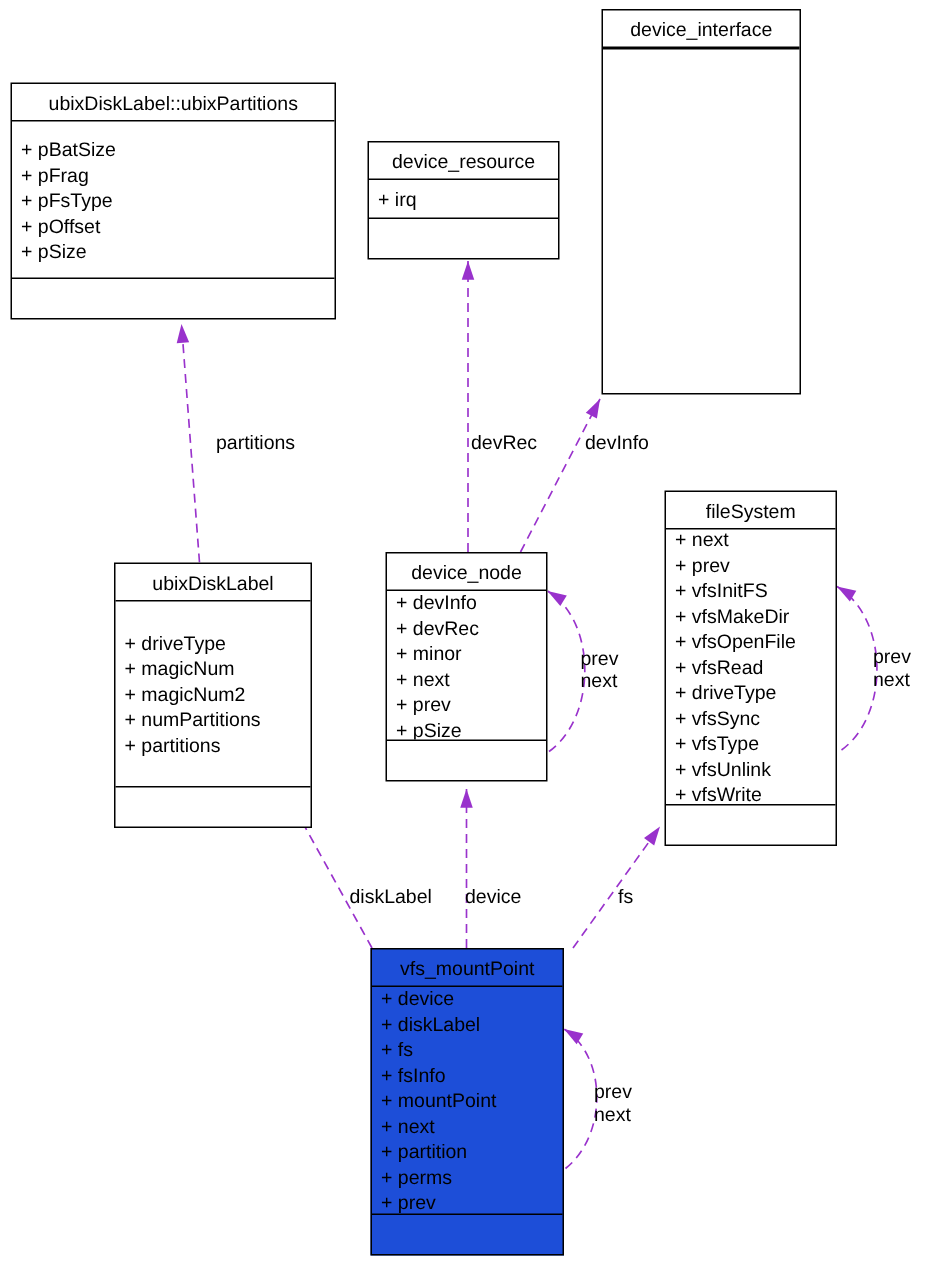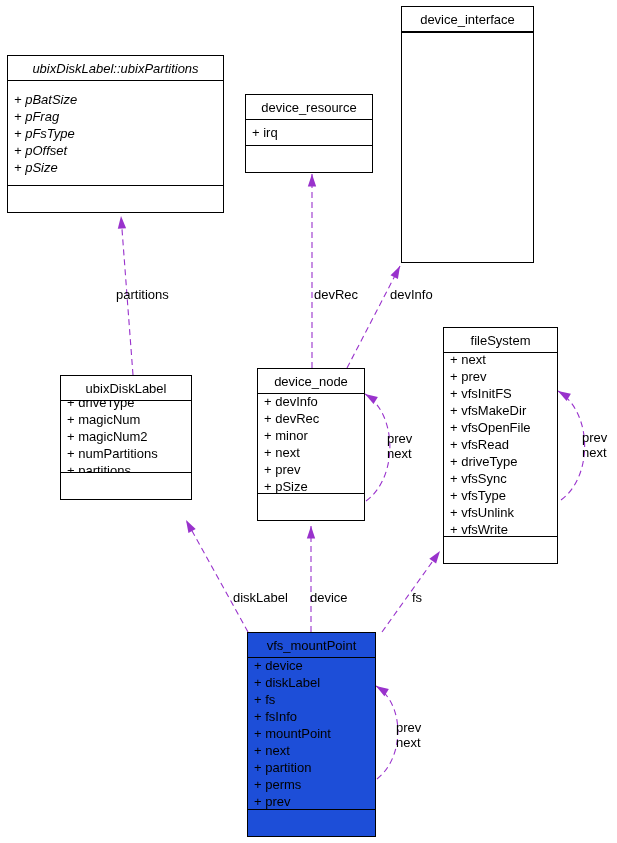--- a/index.html
+++ b/index.html
@@ -77,21 +77,21 @@
     <path d="M312,368 L312,174" fill="none" stroke="#9932cc" stroke-width="1.1" stroke-dasharray="6,4" marker-end="url(#arr)"></path>
     <path d="M347,368 L400,266" fill="none" stroke="#9932cc" stroke-width="1.1" stroke-dasharray="6,4" marker-end="url(#arr)"></path>
     <path d="M248,632 L186,520" fill="none" stroke="#9932cc" stroke-width="1.1" stroke-dasharray="6,4" marker-end="url(#arr)"></path>
     <path d="M311,632 L311,526" fill="none" stroke="#9932cc" stroke-width="1.1" stroke-dasharray="6,4" marker-end="url(#arr)"></path>
     <path d="M382,632 L440,551" fill="none" stroke="#9932cc" stroke-width="1.1" stroke-dasharray="6,4" marker-end="url(#arr)"></path>
     <path d="M366,501 C398,478 398,414 365,394" fill="none" stroke="#9932cc" stroke-width="1.1" stroke-dasharray="6,4" marker-end="url(#arr)"></path>
     <path d="M561,500 C593,477 593,412 558,391" fill="none" stroke="#9932cc" stroke-width="1.1" stroke-dasharray="6,4" marker-end="url(#arr)"></path>
     <path d="M377,779 C405,757 405,704 376,686" fill="none" stroke="#9932cc" stroke-width="1.1" stroke-dasharray="6,4" marker-end="url(#arr)"></path>
   </svg>
 
-  <div class="node" style="left:7px; top:55px; width:217px; height:158px;font-style:italic;">
+  <div class="node" style="left:7px; top:55px; width:217px; height:158px;">
     <div class="title">ubixDiskLabel::ubixPartitions</div>
     <div class="members">
       <div class="m">+ pBatSize</div>
       <div class="m">+ pFrag</div>
       <div class="m">+ pFsType</div>
       <div class="m">+ pOffset</div>
       <div class="m">+ pSize</div>
     </div>
     <div class="empty"></div>
   </div>
@@ -102,21 +102,21 @@
       <div class="m">+ irq</div>
     </div>
     <div class="empty"></div>
   </div>
 
   <div class="node" style="left:401px; top:6px; width:133px; height:257px;">
     <div class="title">device_interface</div>
     <div class="empty"></div>
   </div>
 
-  <div class="node" style="left:60px; top:375px; width:132px; height:125px;">
+  <div class="node" style="left:76px; top:375px; width:132px; height:177px;">
     <div class="title">ubixDiskLabel</div>
     <div class="members">
       <div class="m">+ driveType</div>
       <div class="m">+ magicNum</div>
       <div class="m">+ magicNum2</div>
       <div class="m">+ numPartitions</div>
       <div class="m">+ partitions</div>
     </div>
     <div class="empty"></div>
   </div>
@@ -161,21 +161,21 @@
       <div class="m">+ fsInfo</div>
       <div class="m">+ mountPoint</div>
       <div class="m">+ next</div>
       <div class="m">+ partition</div>
       <div class="m">+ perms</div>
       <div class="m">+ prev</div>
     </div>
     <div class="empty"></div>
   </div>
 
-  <div class="elabel" style="left:116px; top:287px;">partitions</div>
+  <div class="elabel" style="left:144px; top:287px;">partitions</div>
   <div class="elabel" style="left:314px; top:287px;">devRec</div>
   <div class="elabel" style="left:390px; top:287px;">devInfo</div>
   <div class="elabel" style="left:233px; top:590px;">diskLabel</div>
   <div class="elabel" style="left:310px; top:590px;">device</div>
   <div class="elabel" style="left:412px; top:590px;">fs</div>
 
   <div class="elabel" style="left:387px; top:431px;">
     <div>prev</div>
     <div>next</div>
   </div>

